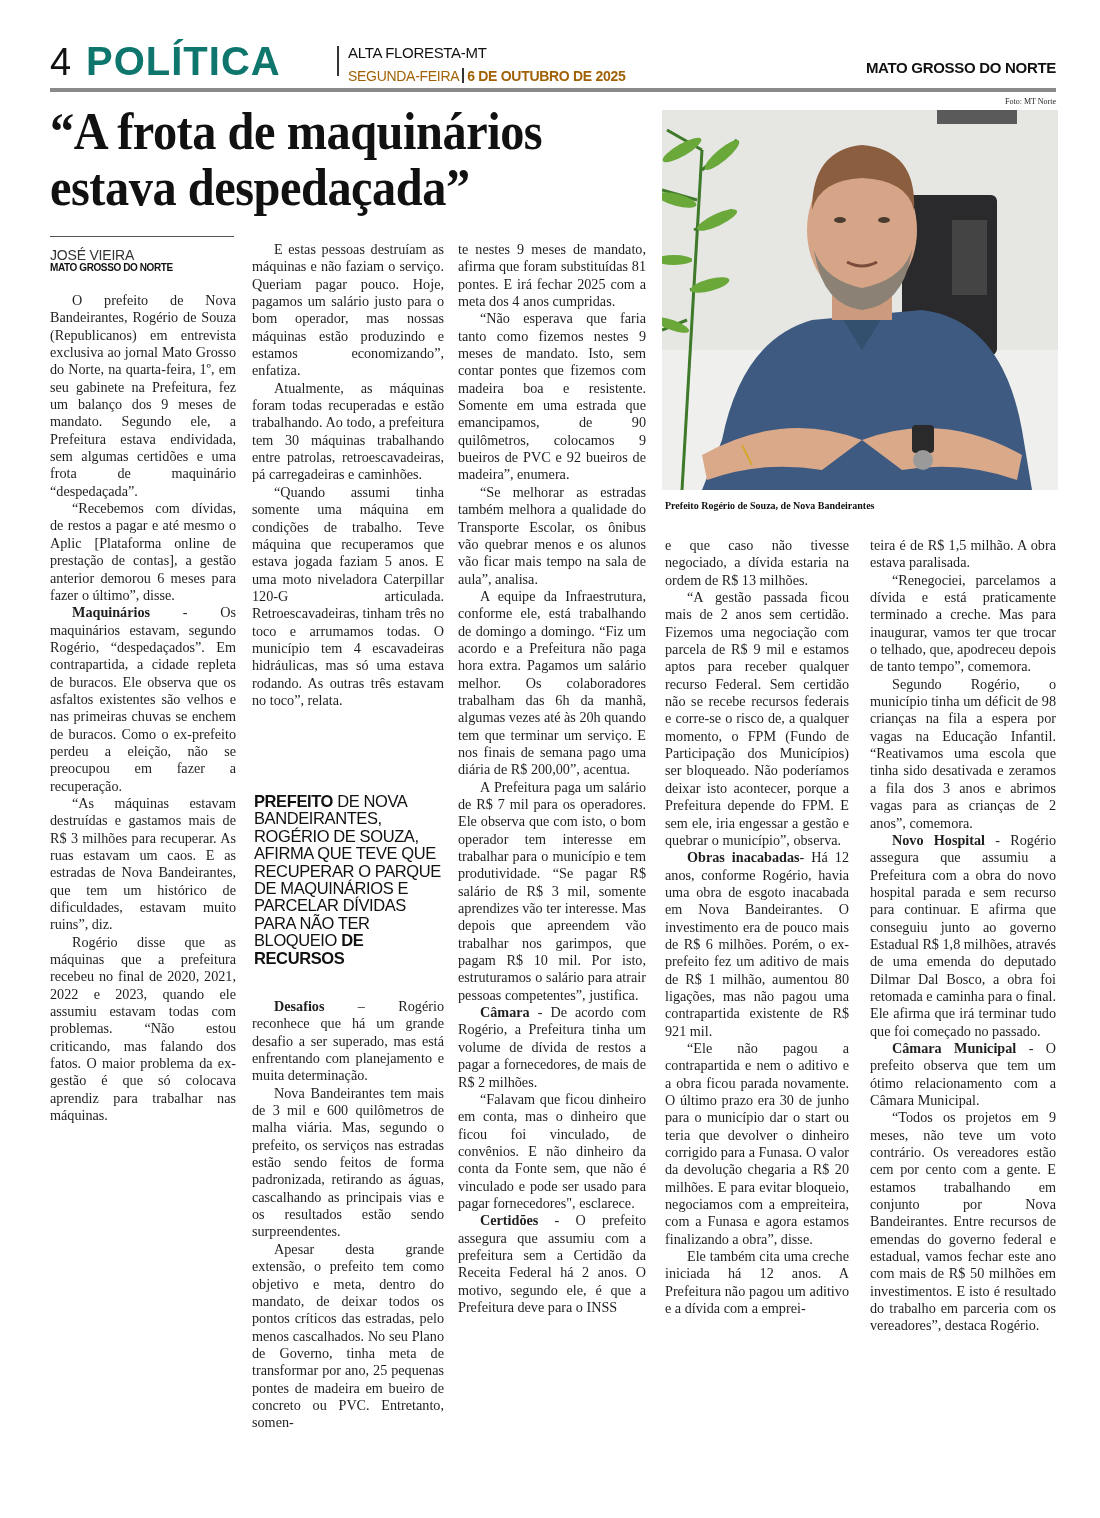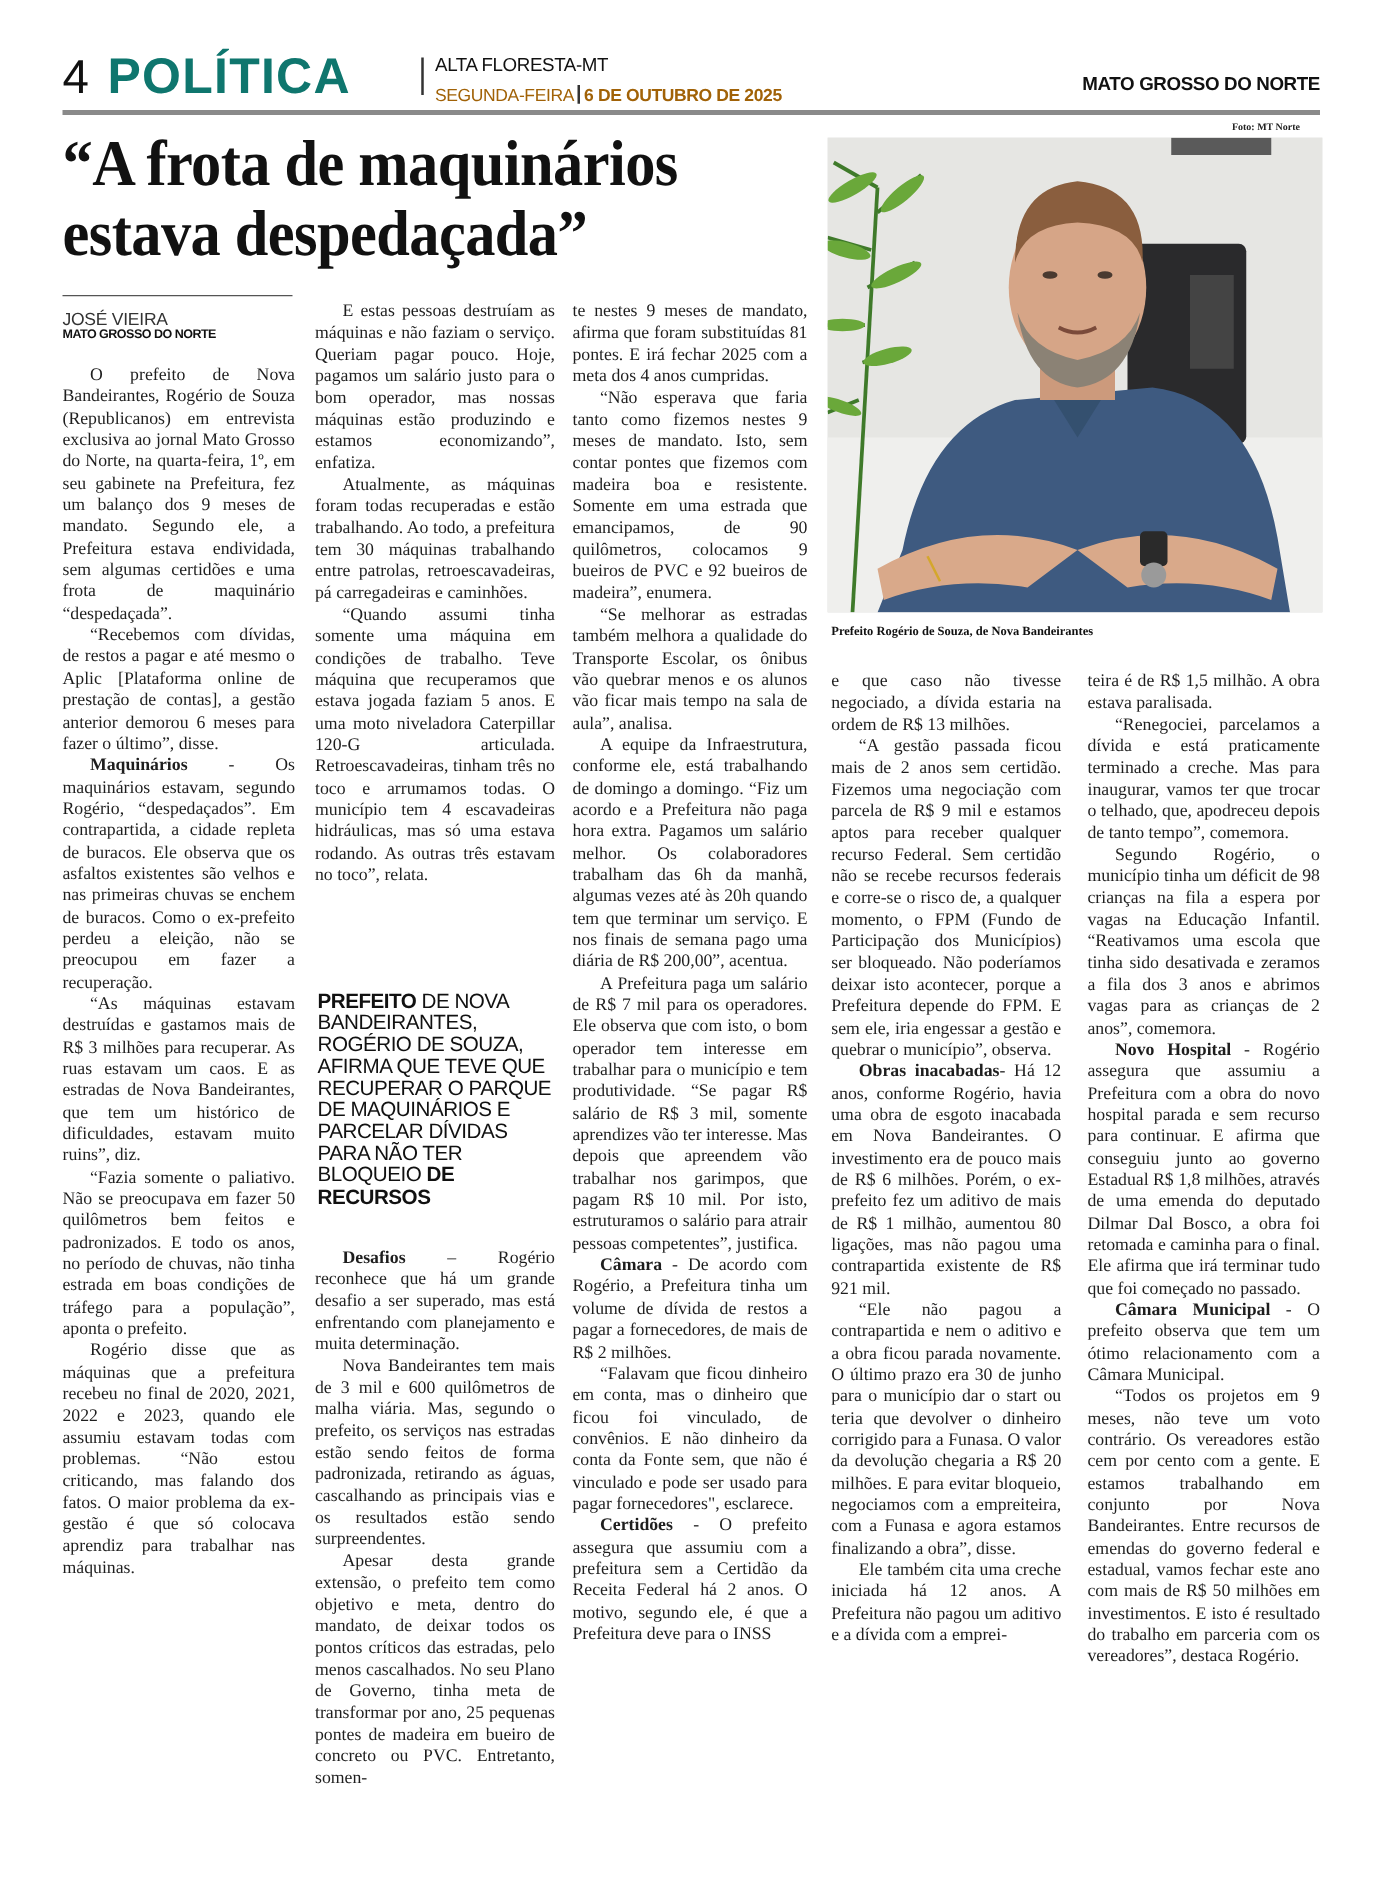--- a/index.html
+++ b/index.html
@@ -15,21 +15,21 @@
   .date { position: absolute; left: 298px; top: 27px; font-family: "Liberation Sans", sans-serif; font-size: 14px; line-height: 18px; color: #a16207; letter-spacing: -0.3px; white-space: nowrap; }
   .date .bold { font-weight: bold; }
   .date .bar { display: inline-block; width: 2px; height: 15px; background: #333; vertical-align: -2px; margin: 0 3px; }
   .paper-name { position: absolute; right: 0; top: 19px; font-family: "Liberation Sans", sans-serif; font-size: 15px; line-height: 18px; font-weight: bold; color: #111; letter-spacing: -0.3px; }
   .rule { position: absolute; left: 50px; top: 88px; width: 1006px; height: 4px; background: #8a8a8a; }
 
   
   .headline { position: absolute; left: 50px; top: 104px; width: 610px; font-family: "Liberation Serif", serif; font-weight: bold; font-size: 52px; line-height: 56px; color: #111; letter-spacing: -0.5px; transform: scaleX(0.93); transform-origin: left top; white-space: nowrap; }
 
   
-  .credit { position: absolute; right: 60px; top: 97px; font-family: "Liberation Serif", serif; font-size: 8px; font-weight: bold; color: #222; }
+  .credit { position: absolute; right: 44px; top: 97px; font-family: "Liberation Serif", serif; font-size: 8px; font-weight: normal; color: #222; }
   .photo { position: absolute; left: 662px; top: 110px; width: 396px; height: 380px; overflow: hidden; background: #e9e9e7; }
   .photo svg { width: 100%; height: 100%; display: block; }
   .caption { position: absolute; left: 665px; top: 500px; font-family: "Liberation Serif", serif; font-weight: bold; font-size: 10px; color: #111; white-space: nowrap; }
 
   
   .byline-rule { position: absolute; left: 50px; top: 236px; width: 184px; height: 1px; background: #555; }
   .author { position: absolute; left: 50px; top: 247px; font-family: "Liberation Sans", sans-serif; font-size: 14px; color: #333; letter-spacing: -0.2px; }
   .author-org { position: absolute; left: 50px; top: 262px; font-family: "Liberation Sans", sans-serif; font-size: 10px; font-weight: bold; color: #111; letter-spacing: -0.4px; }
 
   
@@ -111,21 +111,20 @@
 
 <div class="byline-rule"></div>
 <div class="author">JOSÉ VIEIRA</div>
 <div class="author-org">MATO GROSSO DO NORTE</div>
 
 <div class="col c1">
     <p><span>O prefeito de Nova Bandeirantes, Rogério de Souza (Republicanos) em entrevista exclusiva ao jornal Mato Grosso do Norte, na quarta-feira, 1º, em seu gabinete na Prefeitura, fez um balanço dos 9 meses de mandato. Segundo ele, a Prefeitura estava endividada, sem algumas certidões e uma frota de maquinário “despedaçada”.</span></p>
     <p><span>“Recebemos com dívidas, de restos a pagar e até mesmo o Aplic [Plataforma online de prestação de contas], a gestão anterior demorou 6 meses para fazer o último”, disse.</span></p>
     <p><span class="lead">Maquinários</span><span> - Os maquinários estavam, segundo Rogério, “despedaçados”. Em contrapartida, a cidade repleta de buracos. Ele observa que os asfaltos existentes são velhos e nas primeiras chuvas se enchem de buracos. Como o ex-prefeito perdeu a eleição, não se preocupou em fazer a recuperação.</span></p>
     <p><span>“As máquinas estavam destruídas e gastamos mais de R$ 3 milhões para recuperar. As ruas estavam um caos. E as estradas de Nova Bandeirantes, que tem um histórico de dificuldades, estavam muito ruins”, diz.</span></p>
-    <p><span>“Fazia somente o paliativo. Não se preocupava em fazer 50 quilômetros bem feitos e padronizados. E todo os anos, no período de chuvas, não tinha estrada em boas condições de tráfego para a população”, aponta o prefeito.</span></p>
     <p><span>Rogério disse que as máquinas que a prefeitura recebeu no final de 2020, 2021, 2022 e 2023, quando ele assumiu estavam todas com problemas. “Não estou criticando, mas falando dos fatos. O maior problema da ex-gestão é que só colocava aprendiz para trabalhar nas máquinas.</span></p>
   </div>
 <div class="col c2">
     <p><span>E estas pessoas destruíam as máquinas e não faziam o serviço. Queriam pagar pouco. Hoje, pagamos um salário justo para o bom operador, mas nossas máquinas estão produzindo e estamos economizando”, enfatiza.</span></p>
     <p><span>Atualmente, as máquinas foram todas recuperadas e estão trabalhando. Ao todo, a prefeitura tem 30 máquinas trabalhando entre patrolas, retroescavadeiras, pá carregadeiras e caminhões.</span></p>
     <p><span>“Quando assumi tinha somente uma máquina em condições de trabalho. Teve máquina que recuperamos que estava jogada faziam 5 anos. E uma moto niveladora Caterpillar 120-G articulada. Retroescavadeiras, tinham três no toco e arrumamos todas. O município tem 4 escavadeiras hidráulicas, mas só uma estava rodando. As outras três estavam no toco”, relata.</span></p>
   </div>
 
 <div class="pullquote"><span class="strong">PREFEITO</span><span> DE NOVA BANDEIRANTES, ROGÉRIO DE SOUZA, AFIRMA QUE TEVE QUE RECUPERAR O PARQUE DE MAQUINÁRIOS E PARCELAR DÍVIDAS PARA NÃO TER BLOQUEIO </span><span class="strong">DE RECURSOS</span></div>
 

